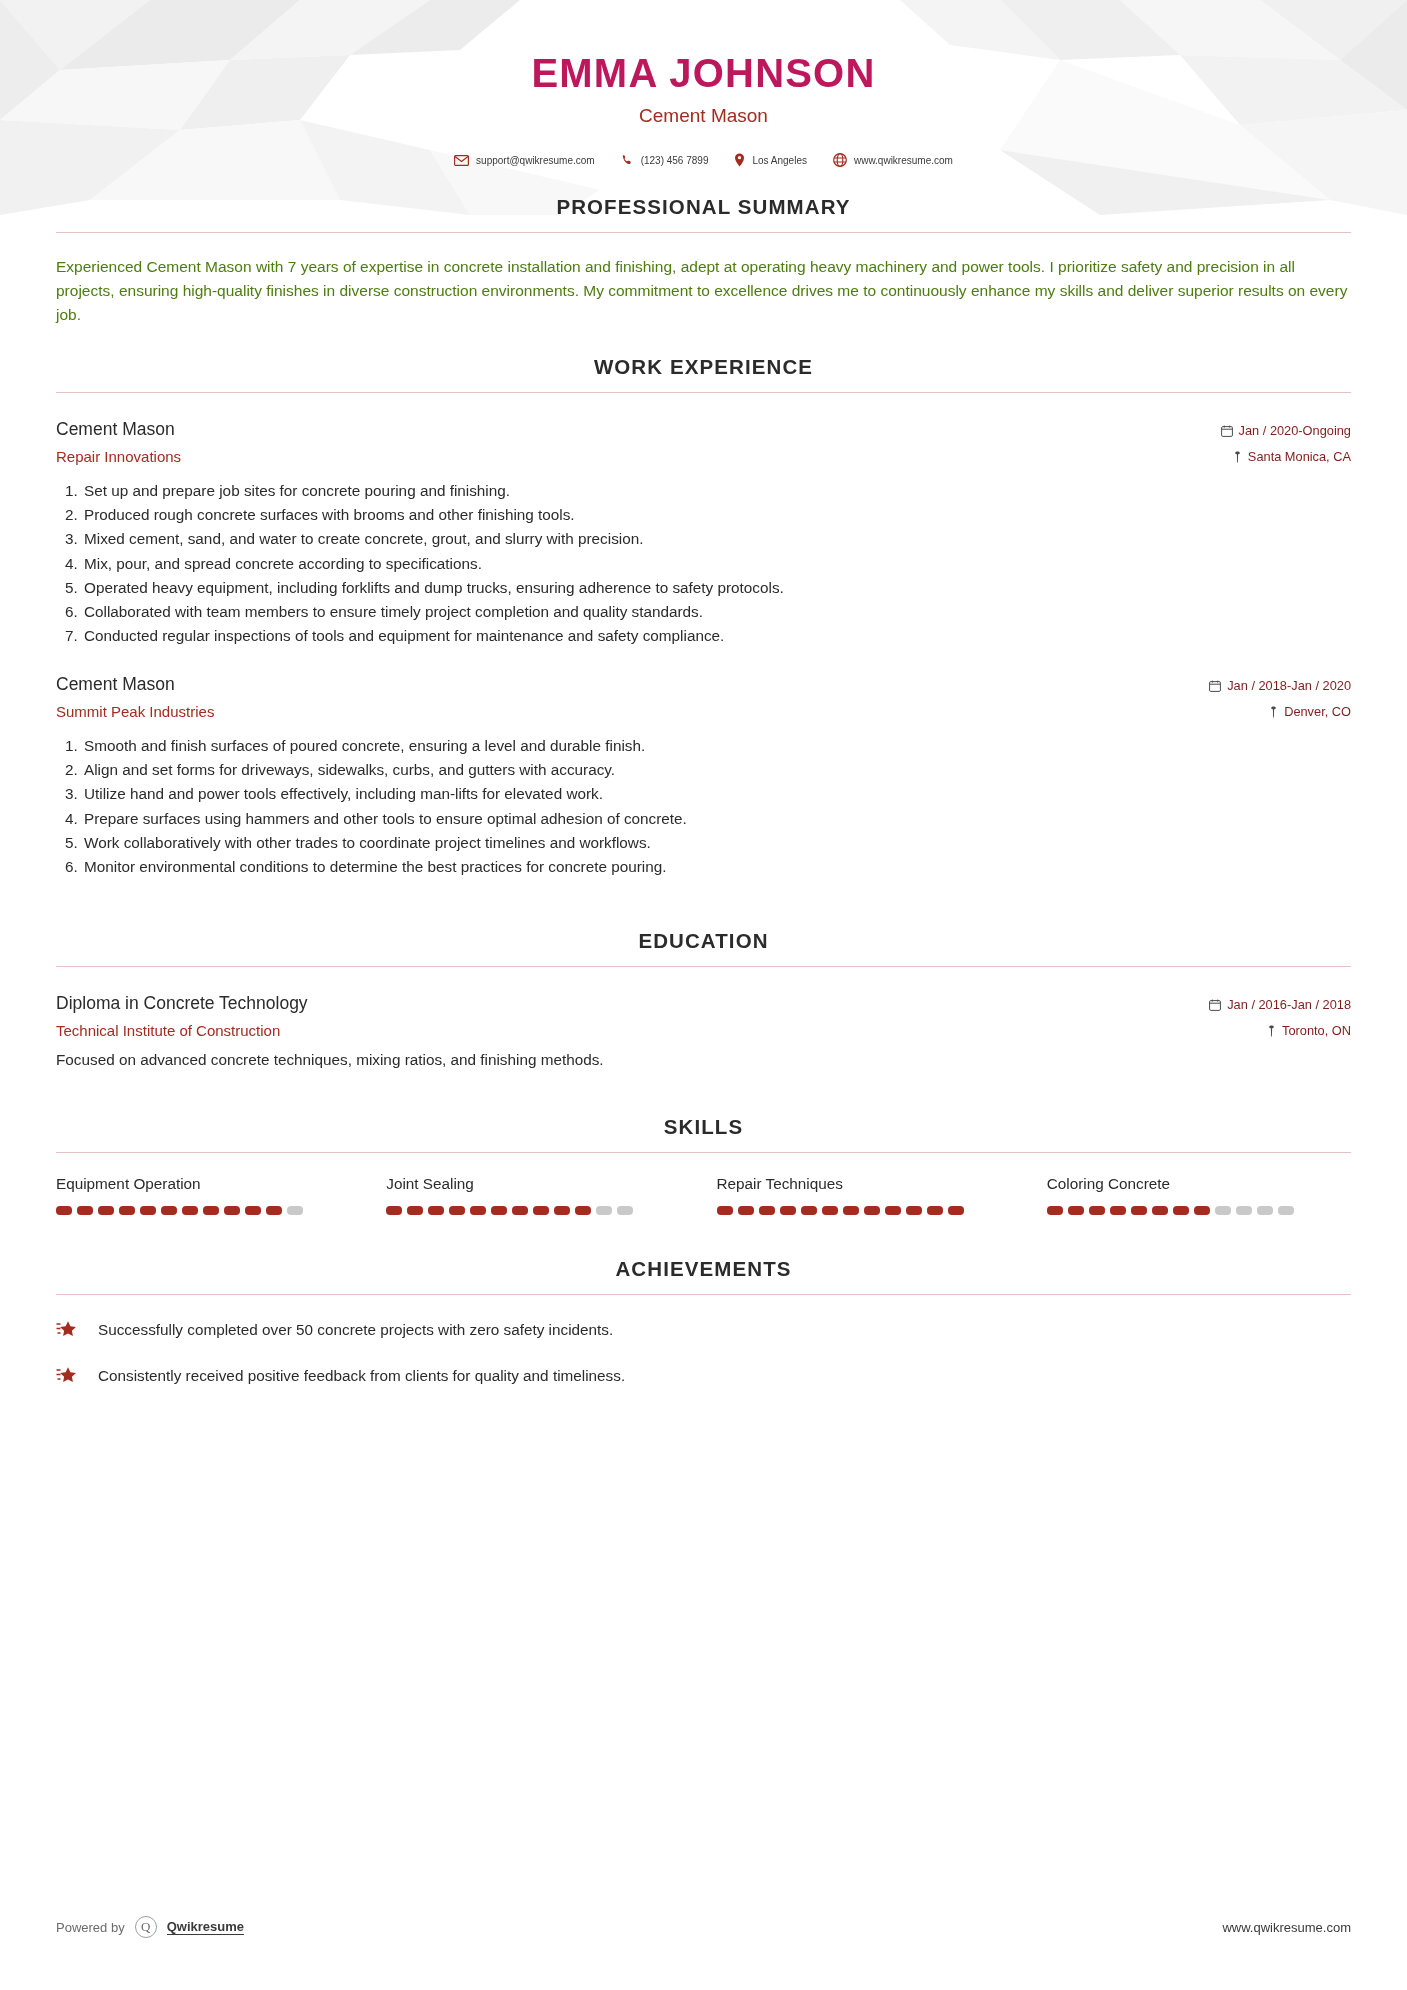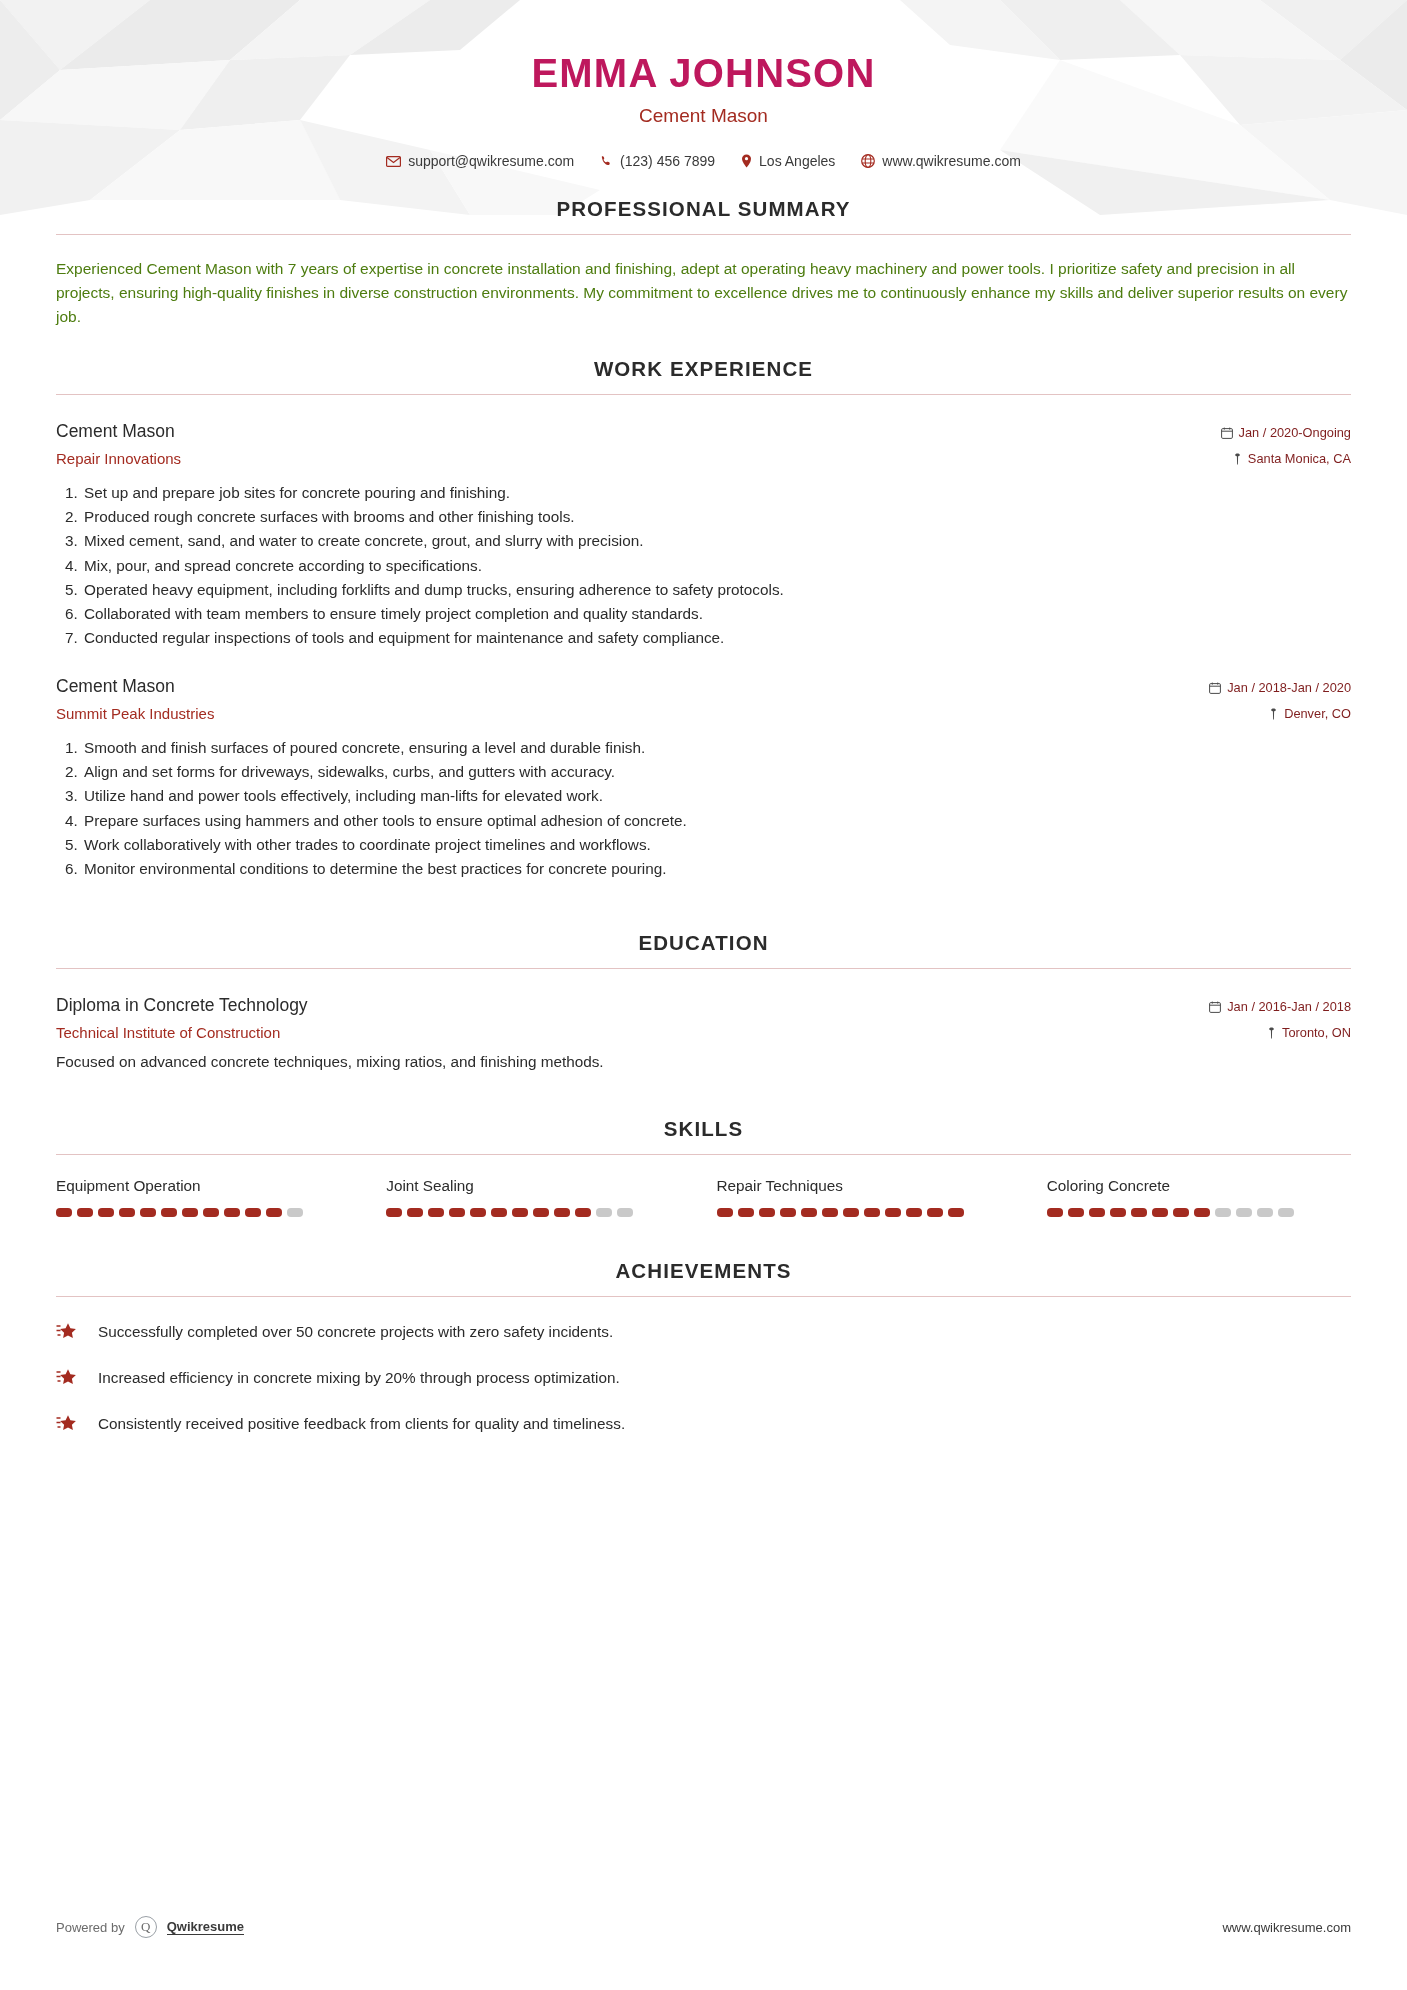--- a/index.html
+++ b/index.html
@@ -47,21 +47,21 @@
     margin-top: 9px;
     font-weight: 400;
   }
 
   .contact {
     margin-top: 26px;
     display: flex;
     justify-content: center;
     align-items: center;
     gap: 10px;
-    font-size: 14px;
+    font-size: 10px;
     color: #3a3a3a;
   }
   .contact .item { display: flex; align-items: center; gap: 7px; }
   .contact .item + .item { margin-left: 16px; }
   .contact .ico { color: #a32b20; display: inline-flex; align-items: center; }
 
   
   .section { margin-top: 28px; }
   .sec-title {
     text-align: center;
@@ -442,29 +442,20 @@
         </span>
         <span class="ach-text">Successfully completed over 50 concrete projects with zero safety incidents.</span>
       </div>
       <div class="ach-row">
         <span class="ach-ico">
           <svg width="22" height="20" viewBox="0 0 22 20">
               <path d="M12 1.2l2.4 5 5.5.7-4 3.8 1 5.4-4.9-2.7-4.9 2.7 1-5.4-4-3.8 5.5-.7z" fill="#a32b20"></path>
               <path d="M0.5 4h4M0.5 8.5h4M1.5 13h3" stroke="#a32b20" stroke-width="1.4"></path>
             </svg>
         </span>
-        <span class="ach-text">Increased efficiency in concrete mixing by 20% through process optimization.</span>
-      </div>
-      <div class="ach-row">
-        <span class="ach-ico">
-          <svg width="22" height="20" viewBox="0 0 22 20">
-              <path d="M12 1.2l2.4 5 5.5.7-4 3.8 1 5.4-4.9-2.7-4.9 2.7 1-5.4-4-3.8 5.5-.7z" fill="#a32b20"></path>
-              <path d="M0.5 4h4M0.5 8.5h4M1.5 13h3" stroke="#a32b20" stroke-width="1.4"></path>
-            </svg>
-        </span>
         <span class="ach-text">Consistently received positive feedback from clients for quality and timeliness.</span>
       </div>
     </div>
   </div>
 
 </div>
 
 <div class="footer">
   <div class="powered">
     <span>Powered by</span>

